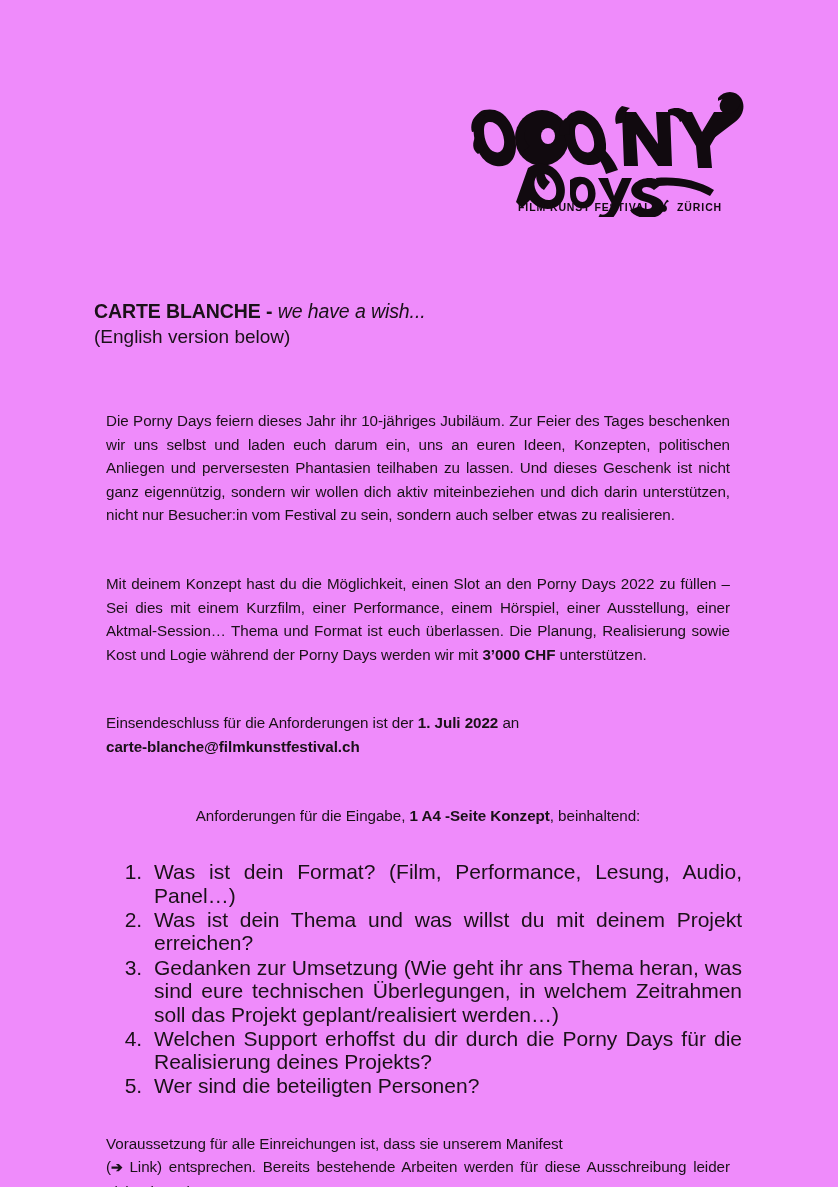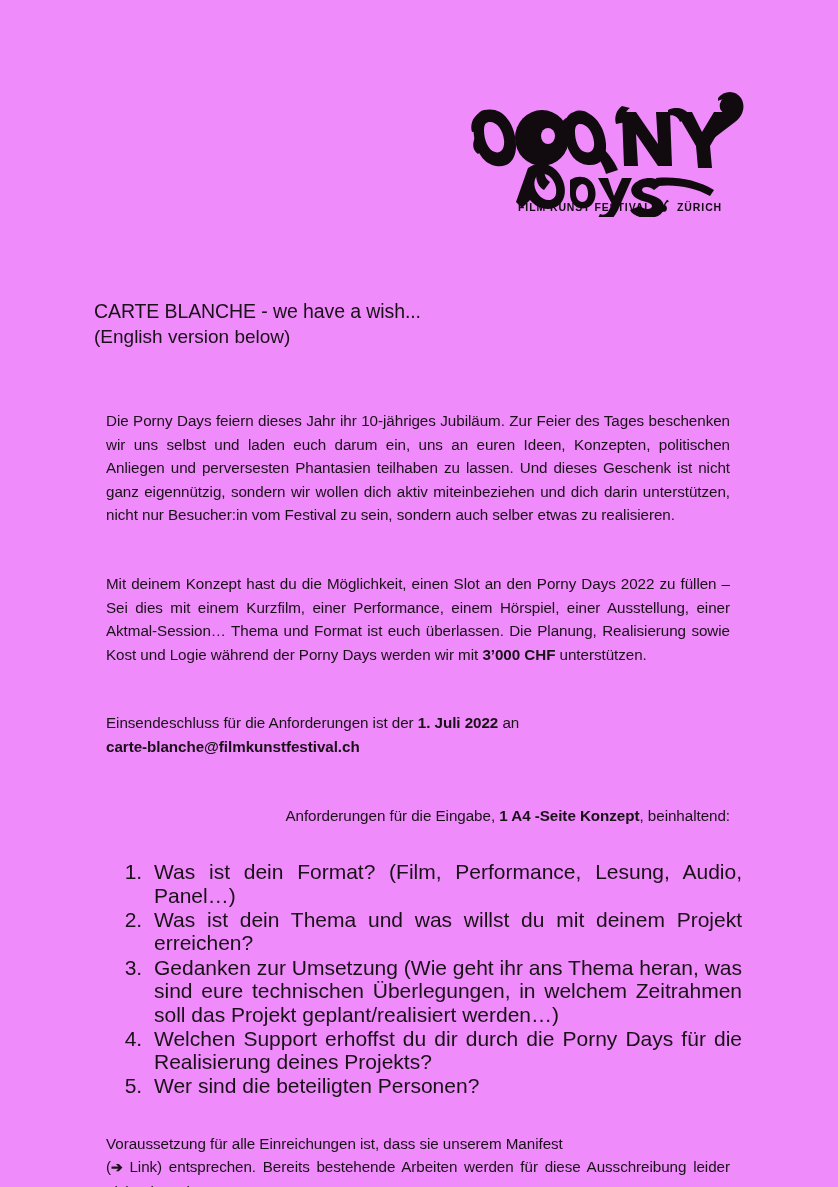--- a/index.html
+++ b/index.html
@@ -57,22 +57,22 @@
     top: 298px;
     width: 648px;
   }
 
   .title-line {
     font-size: 19.5px;
     line-height: 26px;
     margin: 0;
     letter-spacing: -0.1px;
   }
-  .title-strong { font-weight: normal; }
-  .title-rest   { font-weight: normal; }
+  .title-strong { font-weight: bold; }
+  .title-rest   { font-weight: normal; font-style: italic; }
 
   .subtitle {
     font-size: 19px;
     line-height: 22px;
     margin: 2px 0 0 0;
     font-weight: normal;
   }
 
   p.body {
     font-size: 15.2px;
@@ -191,21 +191,21 @@
     <div class="gap-md"></div>
 
     <p class="body"><span>Mit deinem Konzept hast du die Möglichkeit, einen Slot an den Porny Days 2022 zu füllen – Sei dies mit einem Kurzfilm, einer Performance, einem Hörspiel, einer Ausstellung, einer Aktmal-Session… Thema und Format ist euch überlassen. Die Planung, Realisierung sowie Kost und Logie während der Porny Days werden wir mit </span><span class="b">3’000 CHF</span><span> unterstützen.</span></p>
 
     <div class="gap-md"></div>
 
     <p class="body" style="text-align:left;"><span>Einsendeschluss für die Anforderungen ist der </span><span class="b">1. Juli 2022</span><span> an</span><br><span class="b">carte-blanche@filmkunstfestival.ch</span></p>
 
     <div class="gap-md"></div>
 
-    <p class="body" style="text-align:right;"><span>Anforderungen für die Eingabe, </span><span class="b">1 A4 -Seite Konzept</span><span>, beinhaltend:</span></p>
+    <p class="body" style="text-align:center;"><span>Anforderungen für die Eingabe, </span><span class="b">1 A4 -Seite Konzept</span><span>, beinhaltend:</span></p>
 
     <div class="gap-md"></div>
 
     <ol class="reqs">
       <li>Was ist dein Format? (Film, Performance, Lesung, Audio, Panel…)</li>
       <li>Was ist dein Thema und was willst du mit deinem Projekt erreichen?</li>
       <li>Gedanken zur Umsetzung (Wie geht ihr ans Thema heran, was sind eure technischen Überlegungen, in welchem Zeitrahmen soll das Projekt geplant/realisiert werden…)</li>
       <li>Welchen Support erhoffst du dir durch die Porny Days für die Realisierung deines Projekts?</li>
       <li>Wer sind die beteiligten Personen?</li>
     </ol>

